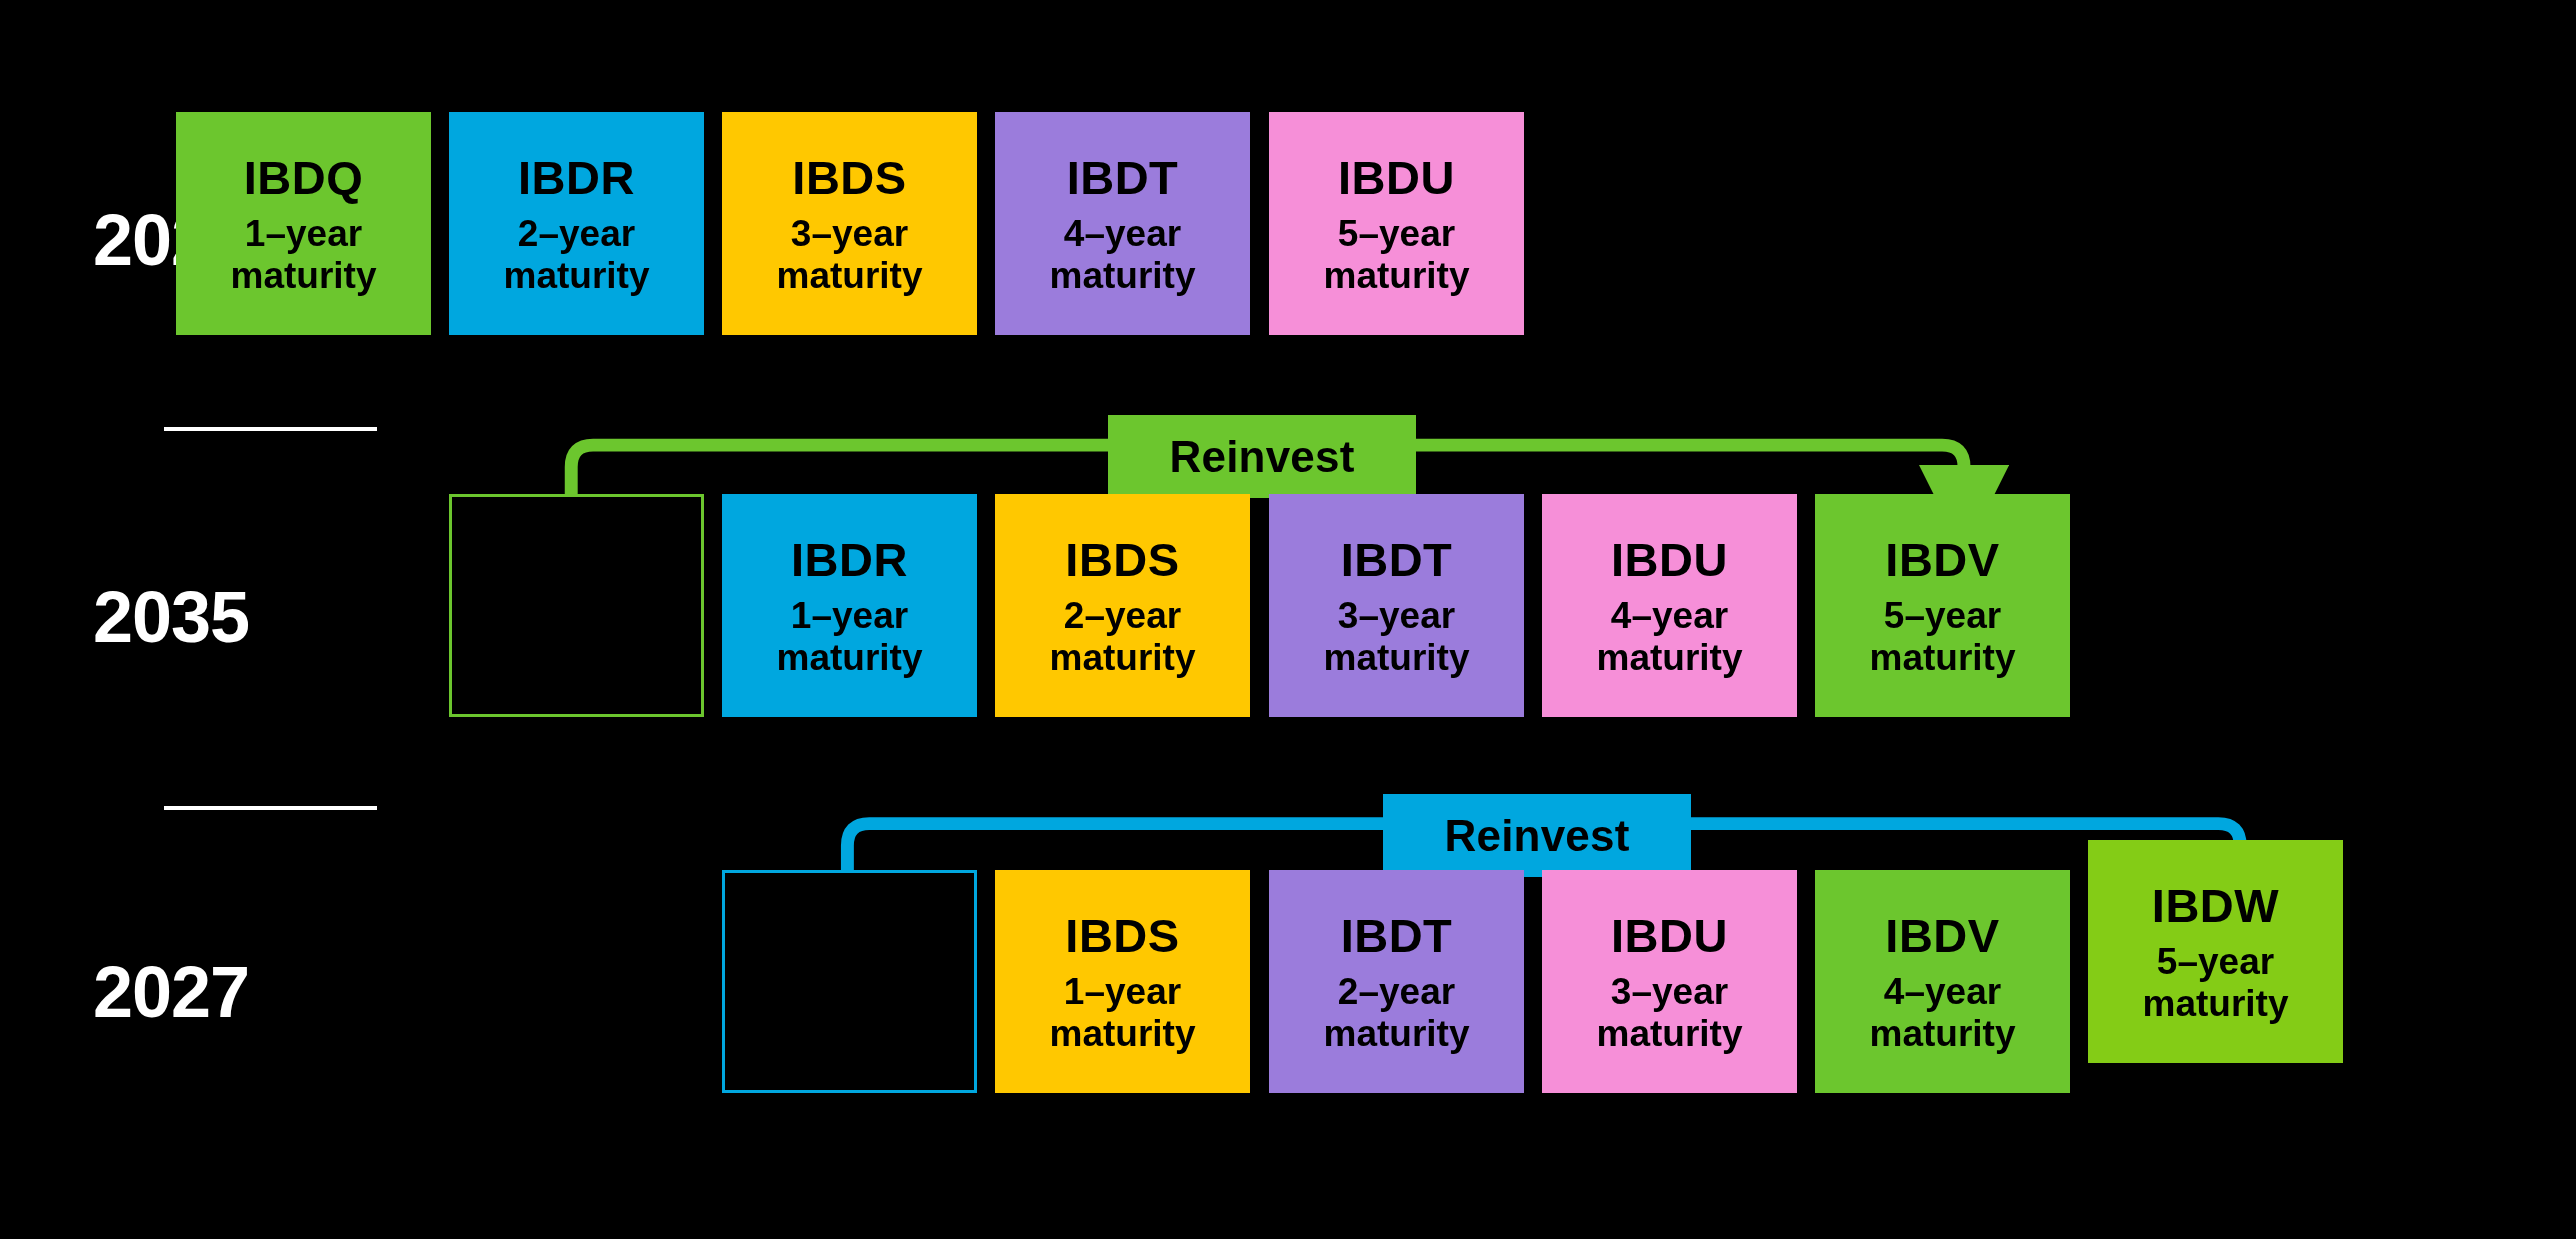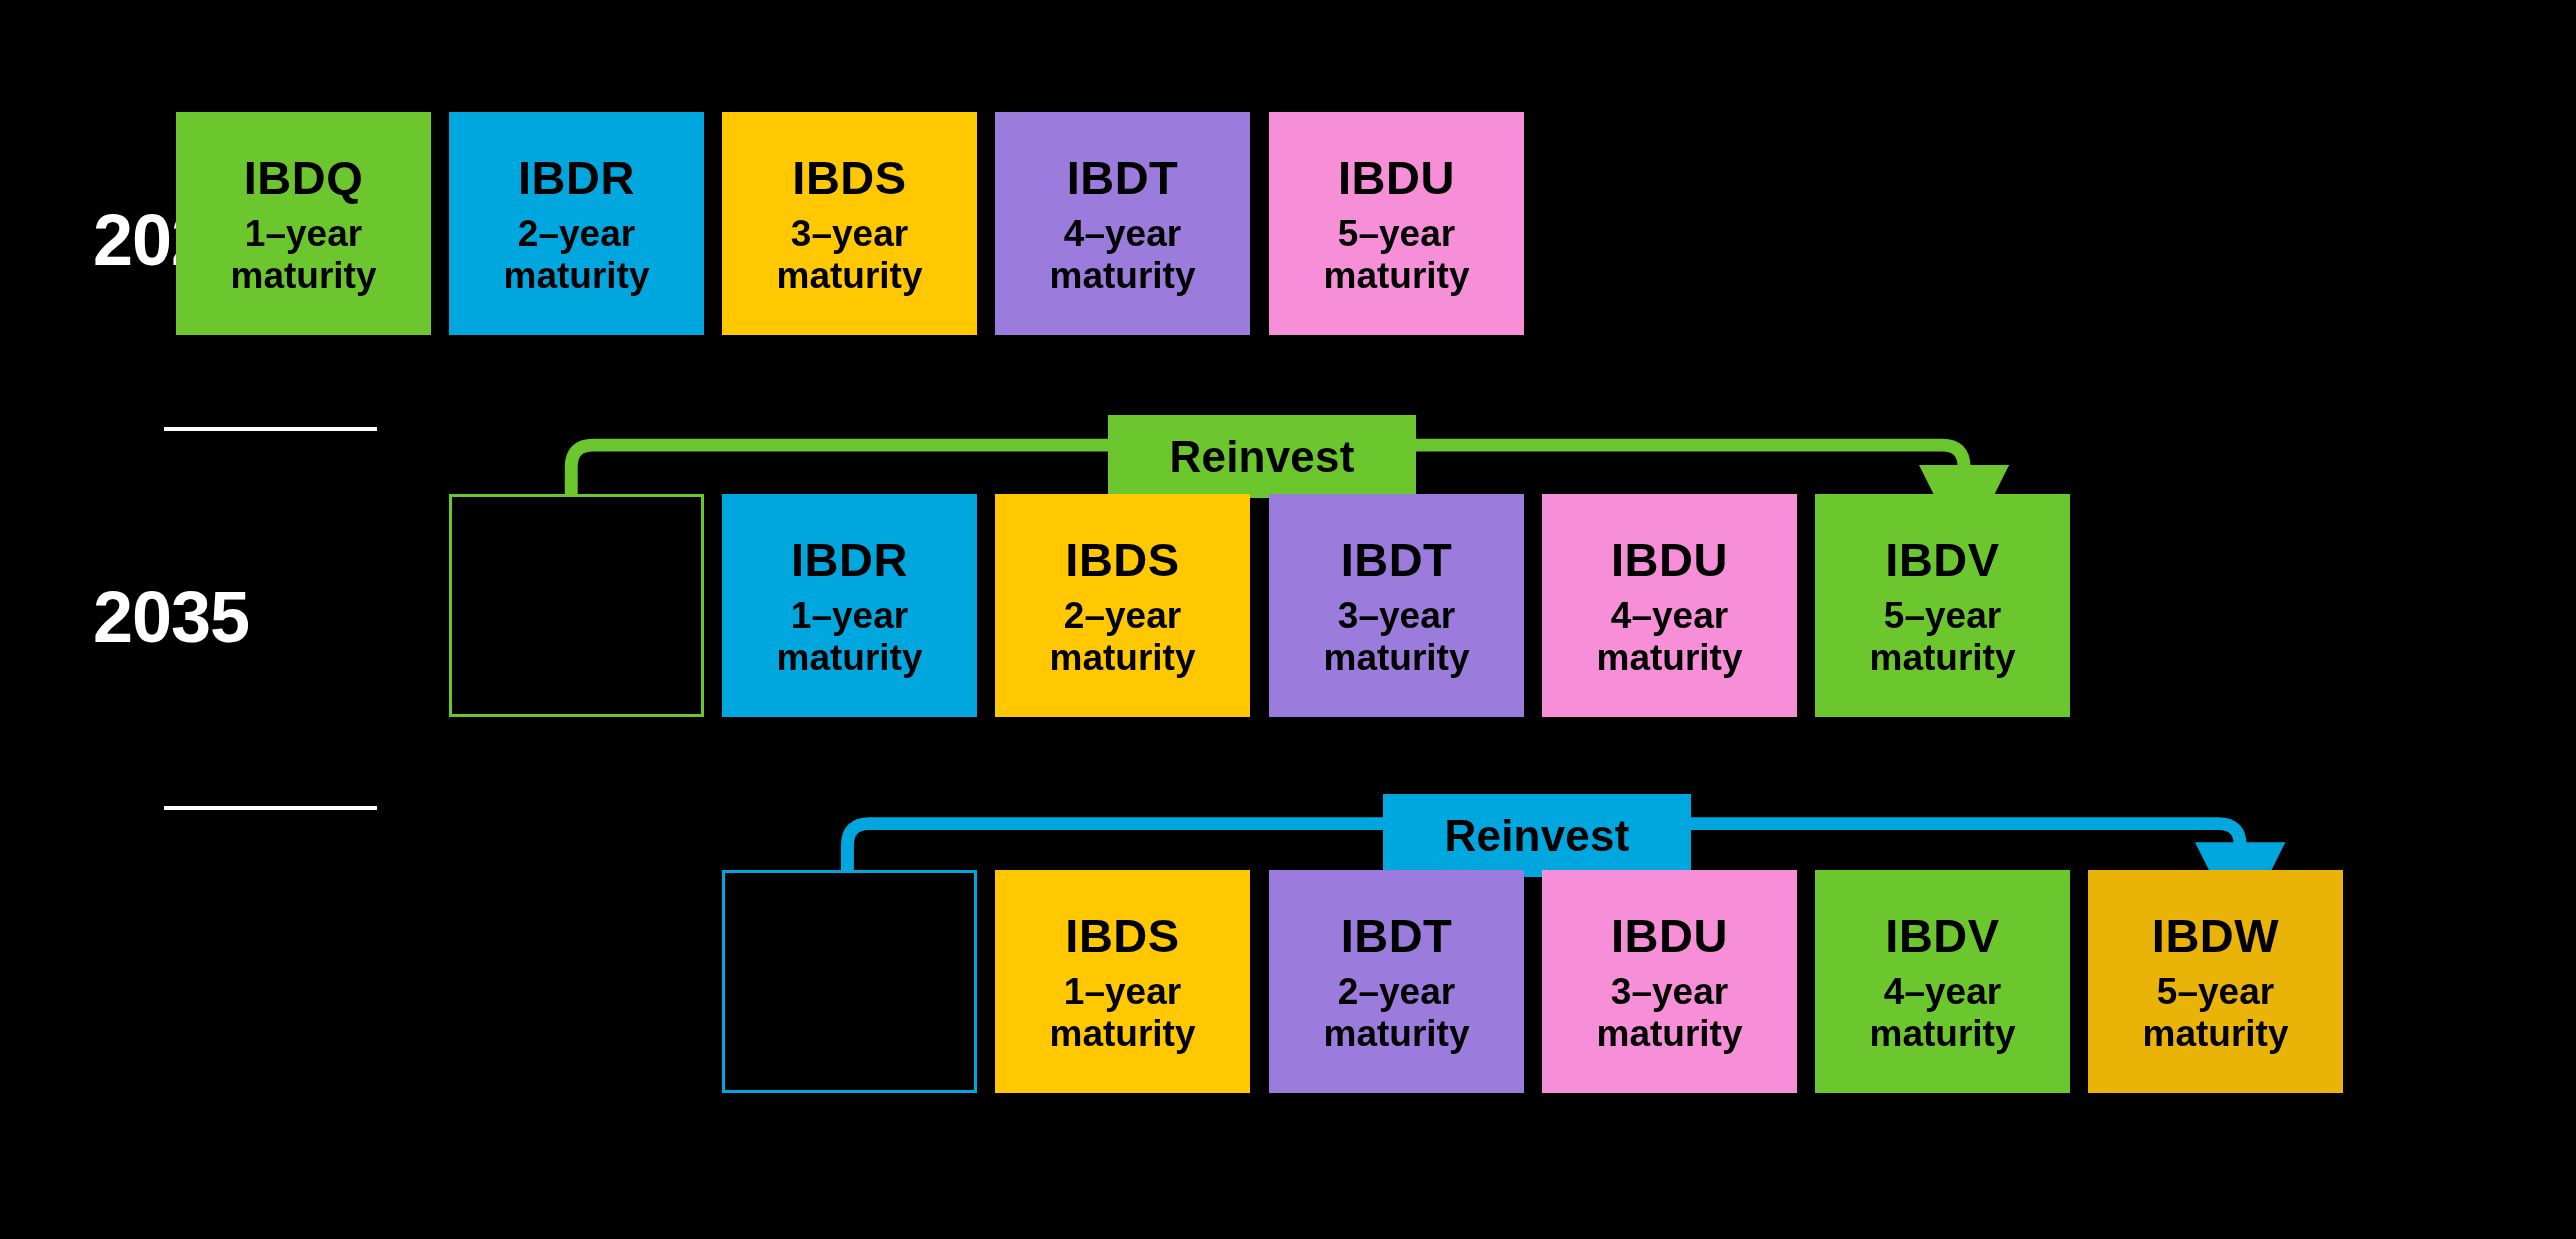--- a/index.html
+++ b/index.html
@@ -79,20 +79,21 @@
     box-sizing:border-box;
   }
 </style>
 </head>
 <body>
 
 <div id="stage">
 
   <div class="year-label" id="year-2025">2025</div>
   <div class="year-label" id="year-2026">2035</div>
+  <div class="year-label" id="year-2027">2027</div>
 
   <div class="divider" id="divider-1"></div>
   <div class="divider" id="divider-2"></div>
 
   <svg class="flow" id="flow-green" width="2576" height="1240" viewBox="0 0 2593 1248">
     <defs>
       <marker id="head-green" markerWidth="7" markerHeight="7" refX="1.1" refY="3.5" orient="auto" markerUnits="strokeWidth">
         <path d="M0,0 L7,3.5 L0,7 Z" fill="#6CC62E"></path>
       </marker>
     </defs>
@@ -215,21 +216,21 @@
           <div>maturity</div>
         </div>
       </div>
       <div class="bond-box" style="left: 1815px; top: 870px; background: rgb(108, 198, 46);">
         <div class="bond-ticker">IBDV</div>
         <div class="bond-term">
           <div>4–year</div>
           <div>maturity</div>
         </div>
       </div>
-      <div class="bond-box" style="left: 2088px; top: 870px; background: #eab308;">
+      <div class="bond-box" style="left: 2088px; top: 840px; background: #84cc16;">
         <div class="bond-ticker">IBDW</div>
         <div class="bond-term">
           <div>5–year</div>
           <div>maturity</div>
         </div>
       </div>
     </div>
 
 </div>
 

